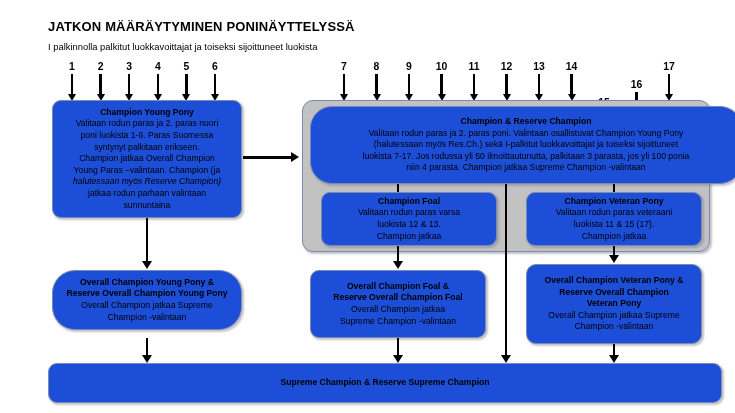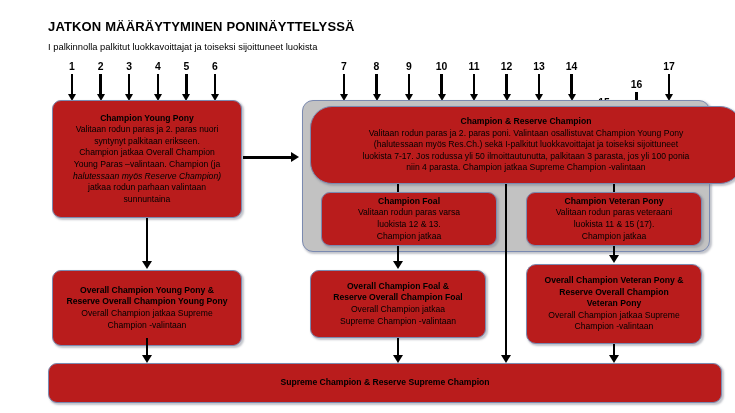--- a/index.html
+++ b/index.html
@@ -31,21 +31,21 @@
   }
   .num-arrow .head{
     display:block;margin:0 auto;width:0;height:0;
     border-left:4.6px solid transparent;border-right:4.6px solid transparent;
     border-top:7px solid #000;
   }
 
   
   .box{
     position:absolute;box-sizing:border-box;
-    background:#b91c1c;border:1.1px solid #7b8ab0;border-radius:9px;
+    background:#1d4ed8;border:1.1px solid #7b8ab0;border-radius:9px;
     display:flex;align-items:center;justify-content:center;
     text-align:center;
     box-shadow:1.5px 1.5px 2px rgba(120,125,140,.45);
   }
   .box .txt{padding:0 6px;line-height:11.6px;font-size:8.6px;}
   .box .txt b{font-weight:bold;}
   .box .txt i{font-style:italic;}
   .ln{display:block;}
 
   
@@ -167,20 +167,21 @@
         <span class="head"></span>
       </div>
     </div>
 
   <div class="container-box" style="left:302px;top:100px;width:408px;height:152px;"></div>
 
   <div class="box" style="left:52px;top:100px;width:190px;height:118px;">
     <div class="txt">
       <span class="ln"><b>Champion Young Pony</b></span>
       <span class="ln">Valitaan rodun paras ja 2. paras nuori</span>
+      <span class="ln">poni luokista 1-6. Paras Suomessa</span>
       <span class="ln">syntynyt palkitaan erikseen.</span>
       <span class="ln">Champion jatkaa Overall Champion</span>
       <span class="ln">Young Paras –valintaan. Champion (ja</span>
       <span class="ln"><i>halutessaan myös Reserve Champion)</i></span>
       <span class="ln">jatkaa rodun parhaan valintaan</span>
       <span class="ln">sunnuntaina</span>
     </div>
   </div>
 
   <div class="box" style="left:310px;top:106px;width:432px;height:78px;border-radius:22px;">
@@ -204,21 +205,21 @@
 
   <div class="box" style="left:526px;top:192px;width:176px;height:54px;">
     <div class="txt">
       <span class="ln"><b>Champion Veteran Pony</b></span>
       <span class="ln">Valitaan rodun paras veteraani</span>
       <span class="ln">luokista 11 &amp; 15 (17).</span>
       <span class="ln">Champion jatkaa</span>
     </div>
   </div>
 
-  <div class="box" style="left:52px;top:270px;width:190px;height:76px;">
+  <div class="box" style="left:52px;top:270px;width:190px;height:60px;border-radius:23px;">
     <div class="txt">
       <span class="ln"><b>Overall Champion Young Pony &amp;</b></span>
       <span class="ln"><b>Reserve Overall Champion Young Pony</b></span>
       <span class="ln">Overall Champion jatkaa Supreme</span>
       <span class="ln">Champion -valintaan</span>
     </div>
   </div>
 
   <div class="box" style="left:310px;top:270px;width:176px;height:68px;">
     <div class="txt">

